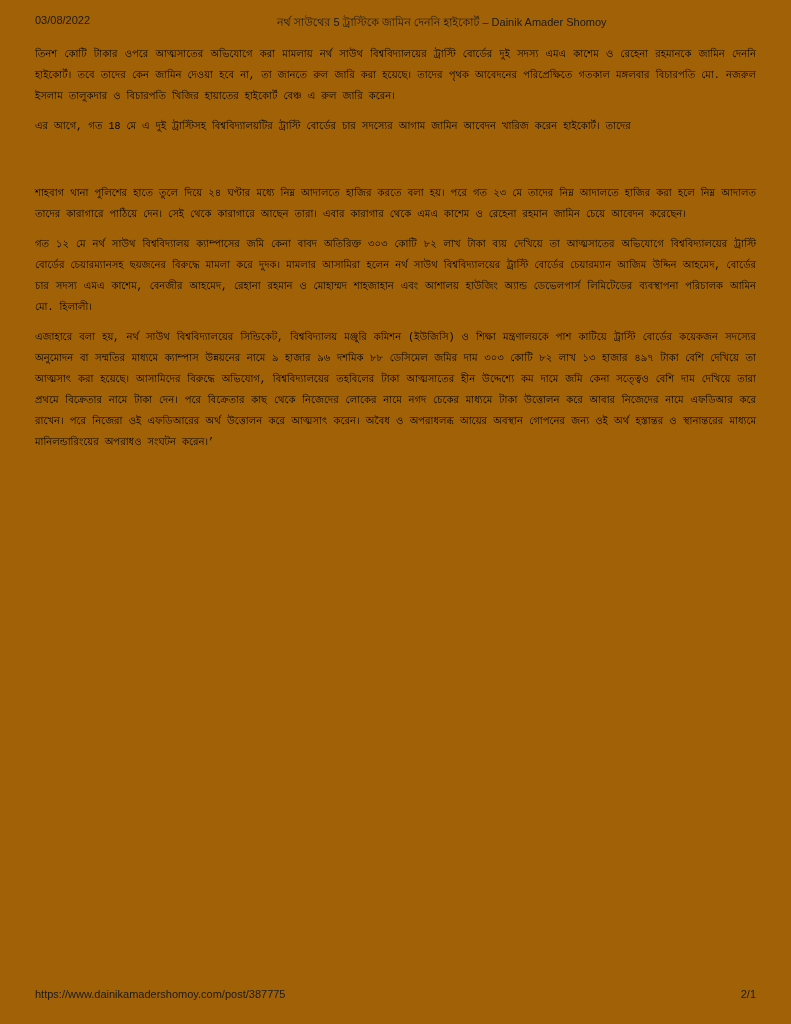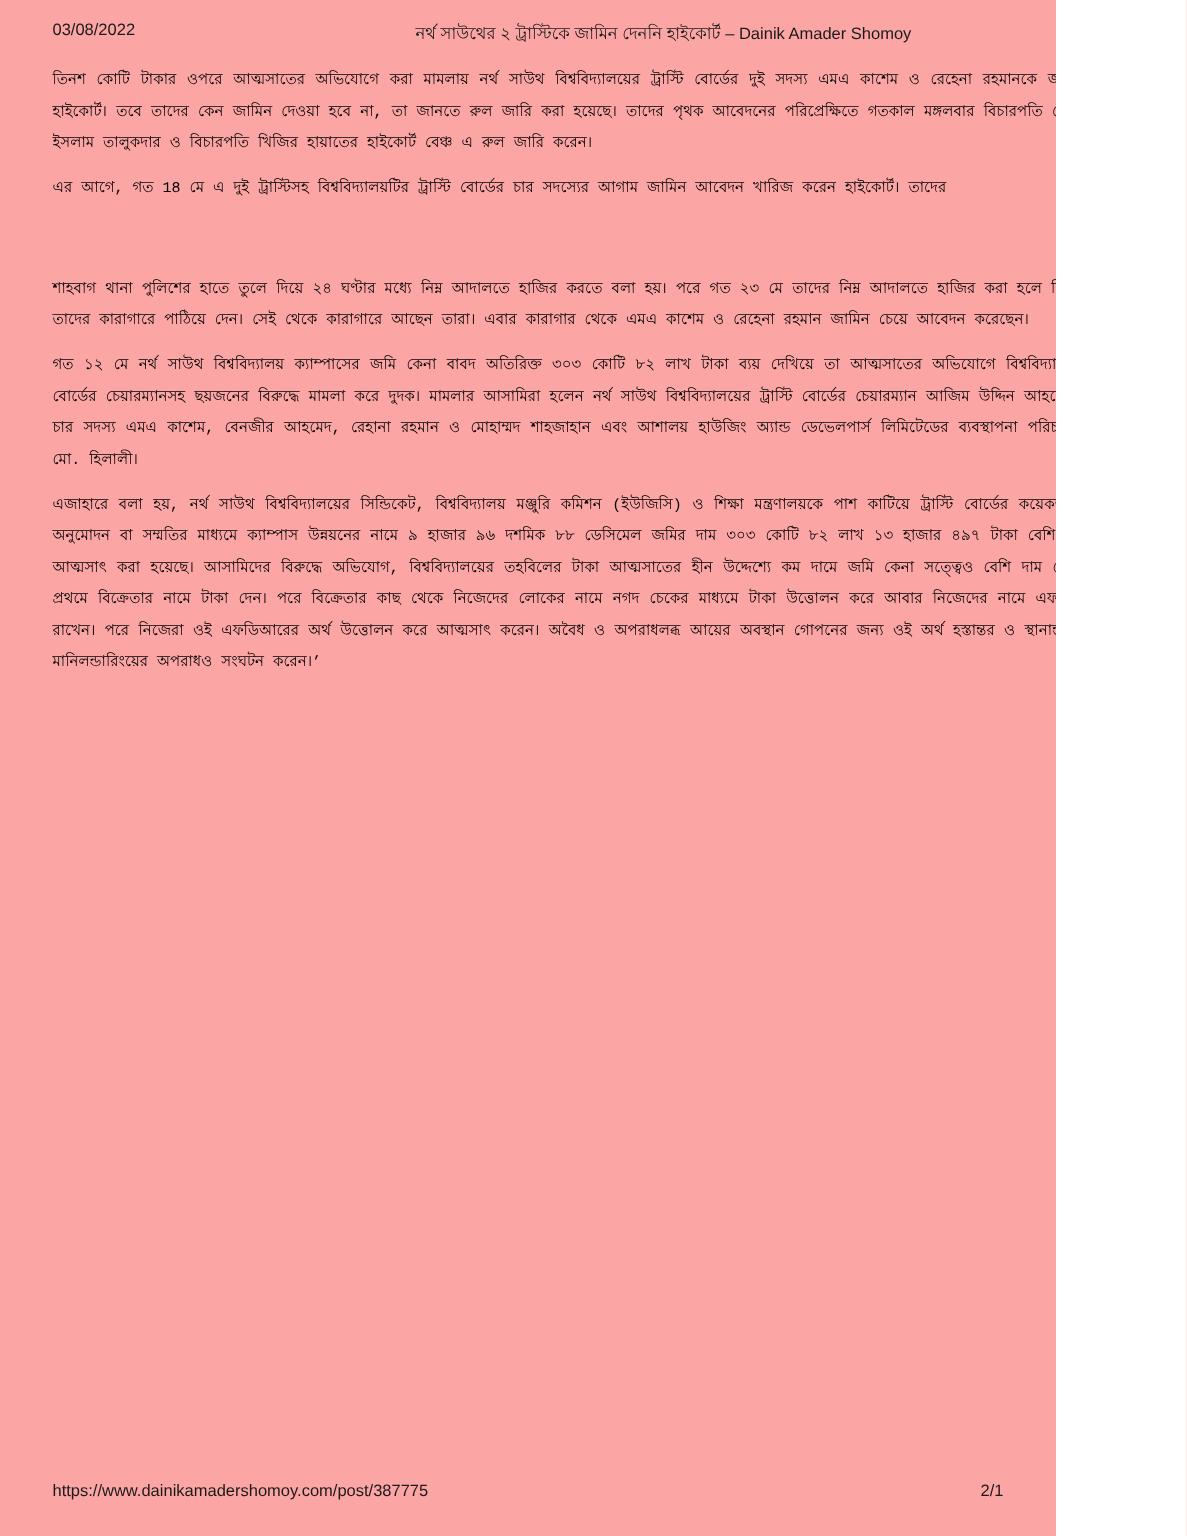--- a/index.html
+++ b/index.html
@@ -2,23 +2,23 @@
 <html><head>
 <meta charset="utf-8">
 <style>
   html, body {
     margin: 0;
     padding: 0;
     background: #ffffff;
   }
   .page {
     position: relative;
-    width: 704px;
+    width: 791px;
     height: 1024px;
-    background: #fca5a5;
+    background: #a16207;
     overflow: hidden;
     color: #111111;
   }
   .print-header {
     position: absolute;
     top: 14px;
     left: 35px;
     right: 35px;
     height: 16px;
     font-family: "Liberation Sans", sans-serif;
@@ -73,21 +73,21 @@
     white-space: nowrap;
   }
 </style>
 </head>
 <body>
 
 <div class="page">
 
   <div class="print-header">
     <span class="date">03/08/2022</span>
-    <span class="title">নর্থ সাউথের ২ ট্রাস্টিকে জামিন দেননি হাইকোর্ট – Dainik Amader Shomoy</span>
+    <span class="title">নর্থ সাউথের 5 ট্রাস্টিকে জামিন দেননি হাইকোর্ট – Dainik Amader Shomoy</span>
   </div>
 
   <div class="article">
     <p>তিনশ কোটি টাকার ওপরে আত্মসাতের অভিযোগে করা মামলায় নর্থ সাউথ বিশ্ববিদ্যালয়ের ট্রাস্টি বোর্ডের দুই সদস্য এমএ কাশেম ও রেহেনা রহমানকে জামিন দেননি হাইকোর্ট। তবে তাদের কেন জামিন দেওয়া হবে না, তা জানতে রুল জারি করা হয়েছে। তাদের পৃথক আবেদনের পরিপ্রেক্ষিতে গতকাল মঙ্গলবার বিচারপতি মো. নজরুল ইসলাম তালুকদার ও বিচারপতি খিজির হায়াতের হাইকোর্ট বেঞ্চ এ রুল জারি করেন।</p>
     <p>এর আগে, গত 18 মে এ দুই ট্রাস্টিসহ বিশ্ববিদ্যালয়টির ট্রাস্টি বোর্ডের চার সদস্যের আগাম জামিন আবেদন খারিজ করেন হাইকোর্ট। তাদের</p>
     <p class="gap-before">শাহবাগ থানা পুলিশের হাতে তুলে দিয়ে ২৪ ঘণ্টার মধ্যে নিম্ন আদালতে হাজির করতে বলা হয়। পরে গত ২৩ মে তাদের নিম্ন আদালতে হাজির করা হলে নিম্ন আদালত তাদের কারাগারে পাঠিয়ে দেন। সেই থেকে কারাগারে আছেন তারা। এবার কারাগার থেকে এমএ কাশেম ও রেহেনা রহমান জামিন চেয়ে আবেদন করেছেন।</p>
     <p>গত ১২ মে নর্থ সাউথ বিশ্ববিদ্যালয় ক্যাম্পাসের জমি কেনা বাবদ অতিরিক্ত ৩০৩ কোটি ৮২ লাখ টাকা ব্যয় দেখিয়ে তা আত্মসাতের অভিযোগে বিশ্ববিদ্যালয়ের ট্রাস্টি বোর্ডের চেয়ারম্যানসহ ছয়জনের বিরুদ্ধে মামলা করে দুদক। মামলার আসামিরা হলেন নর্থ সাউথ বিশ্ববিদ্যালয়ের ট্রাস্টি বোর্ডের চেয়ারম্যান আজিম উদ্দিন আহমেদ, বোর্ডের চার সদস্য এমএ কাশেম, বেনজীর আহমেদ, রেহানা রহমান ও মোহাম্মদ শাহজাহান এবং আশালয় হাউজিং অ্যান্ড ডেভেলপার্স লিমিটেডের ব্যবস্থাপনা পরিচালক আমিন মো. হিলালী।</p>
     <p>এজাহারে বলা হয়, নর্থ সাউথ বিশ্ববিদ্যালয়ের সিন্ডিকেট, বিশ্ববিদ্যালয় মঞ্জুরি কমিশন (ইউজিসি) ও শিক্ষা মন্ত্রণালয়কে পাশ কাটিয়ে ট্রাস্টি বোর্ডের কয়েকজন সদস্যের অনুমোদন বা সম্মতির মাধ্যমে ক্যাম্পাস উন্নয়নের নামে ৯ হাজার ৯৬ দশমিক ৮৮ ডেসিমেল জমির দাম ৩০৩ কোটি ৮২ লাখ ১৩ হাজার ৪৯৭ টাকা বেশি দেখিয়ে তা আত্মসাৎ করা হয়েছে। আসামিদের বিরুদ্ধে অভিযোগ, বিশ্ববিদ্যালয়ের তহবিলের টাকা আত্মসাতের হীন উদ্দেশ্যে কম দামে জমি কেনা সত্ত্বেও বেশি দাম দেখিয়ে তারা প্রথমে বিক্রেতার নামে টাকা দেন। পরে বিক্রেতার কাছ থেকে নিজেদের লোকের নামে নগদ চেকের মাধ্যমে টাকা উত্তোলন করে আবার নিজেদের নামে এফডিআর করে রাখেন। পরে নিজেরা ওই এফডিআরের অর্থ উত্তোলন করে আত্মসাৎ করেন। অবৈধ ও অপরাধলব্ধ আয়ের অবস্থান গোপনের জন্য ওই অর্থ হস্তান্তর ও স্থানান্তরের মাধ্যমে মানিলন্ডারিংয়ের অপরাধও সংঘটন করেন।’</p>
   </div>
 

